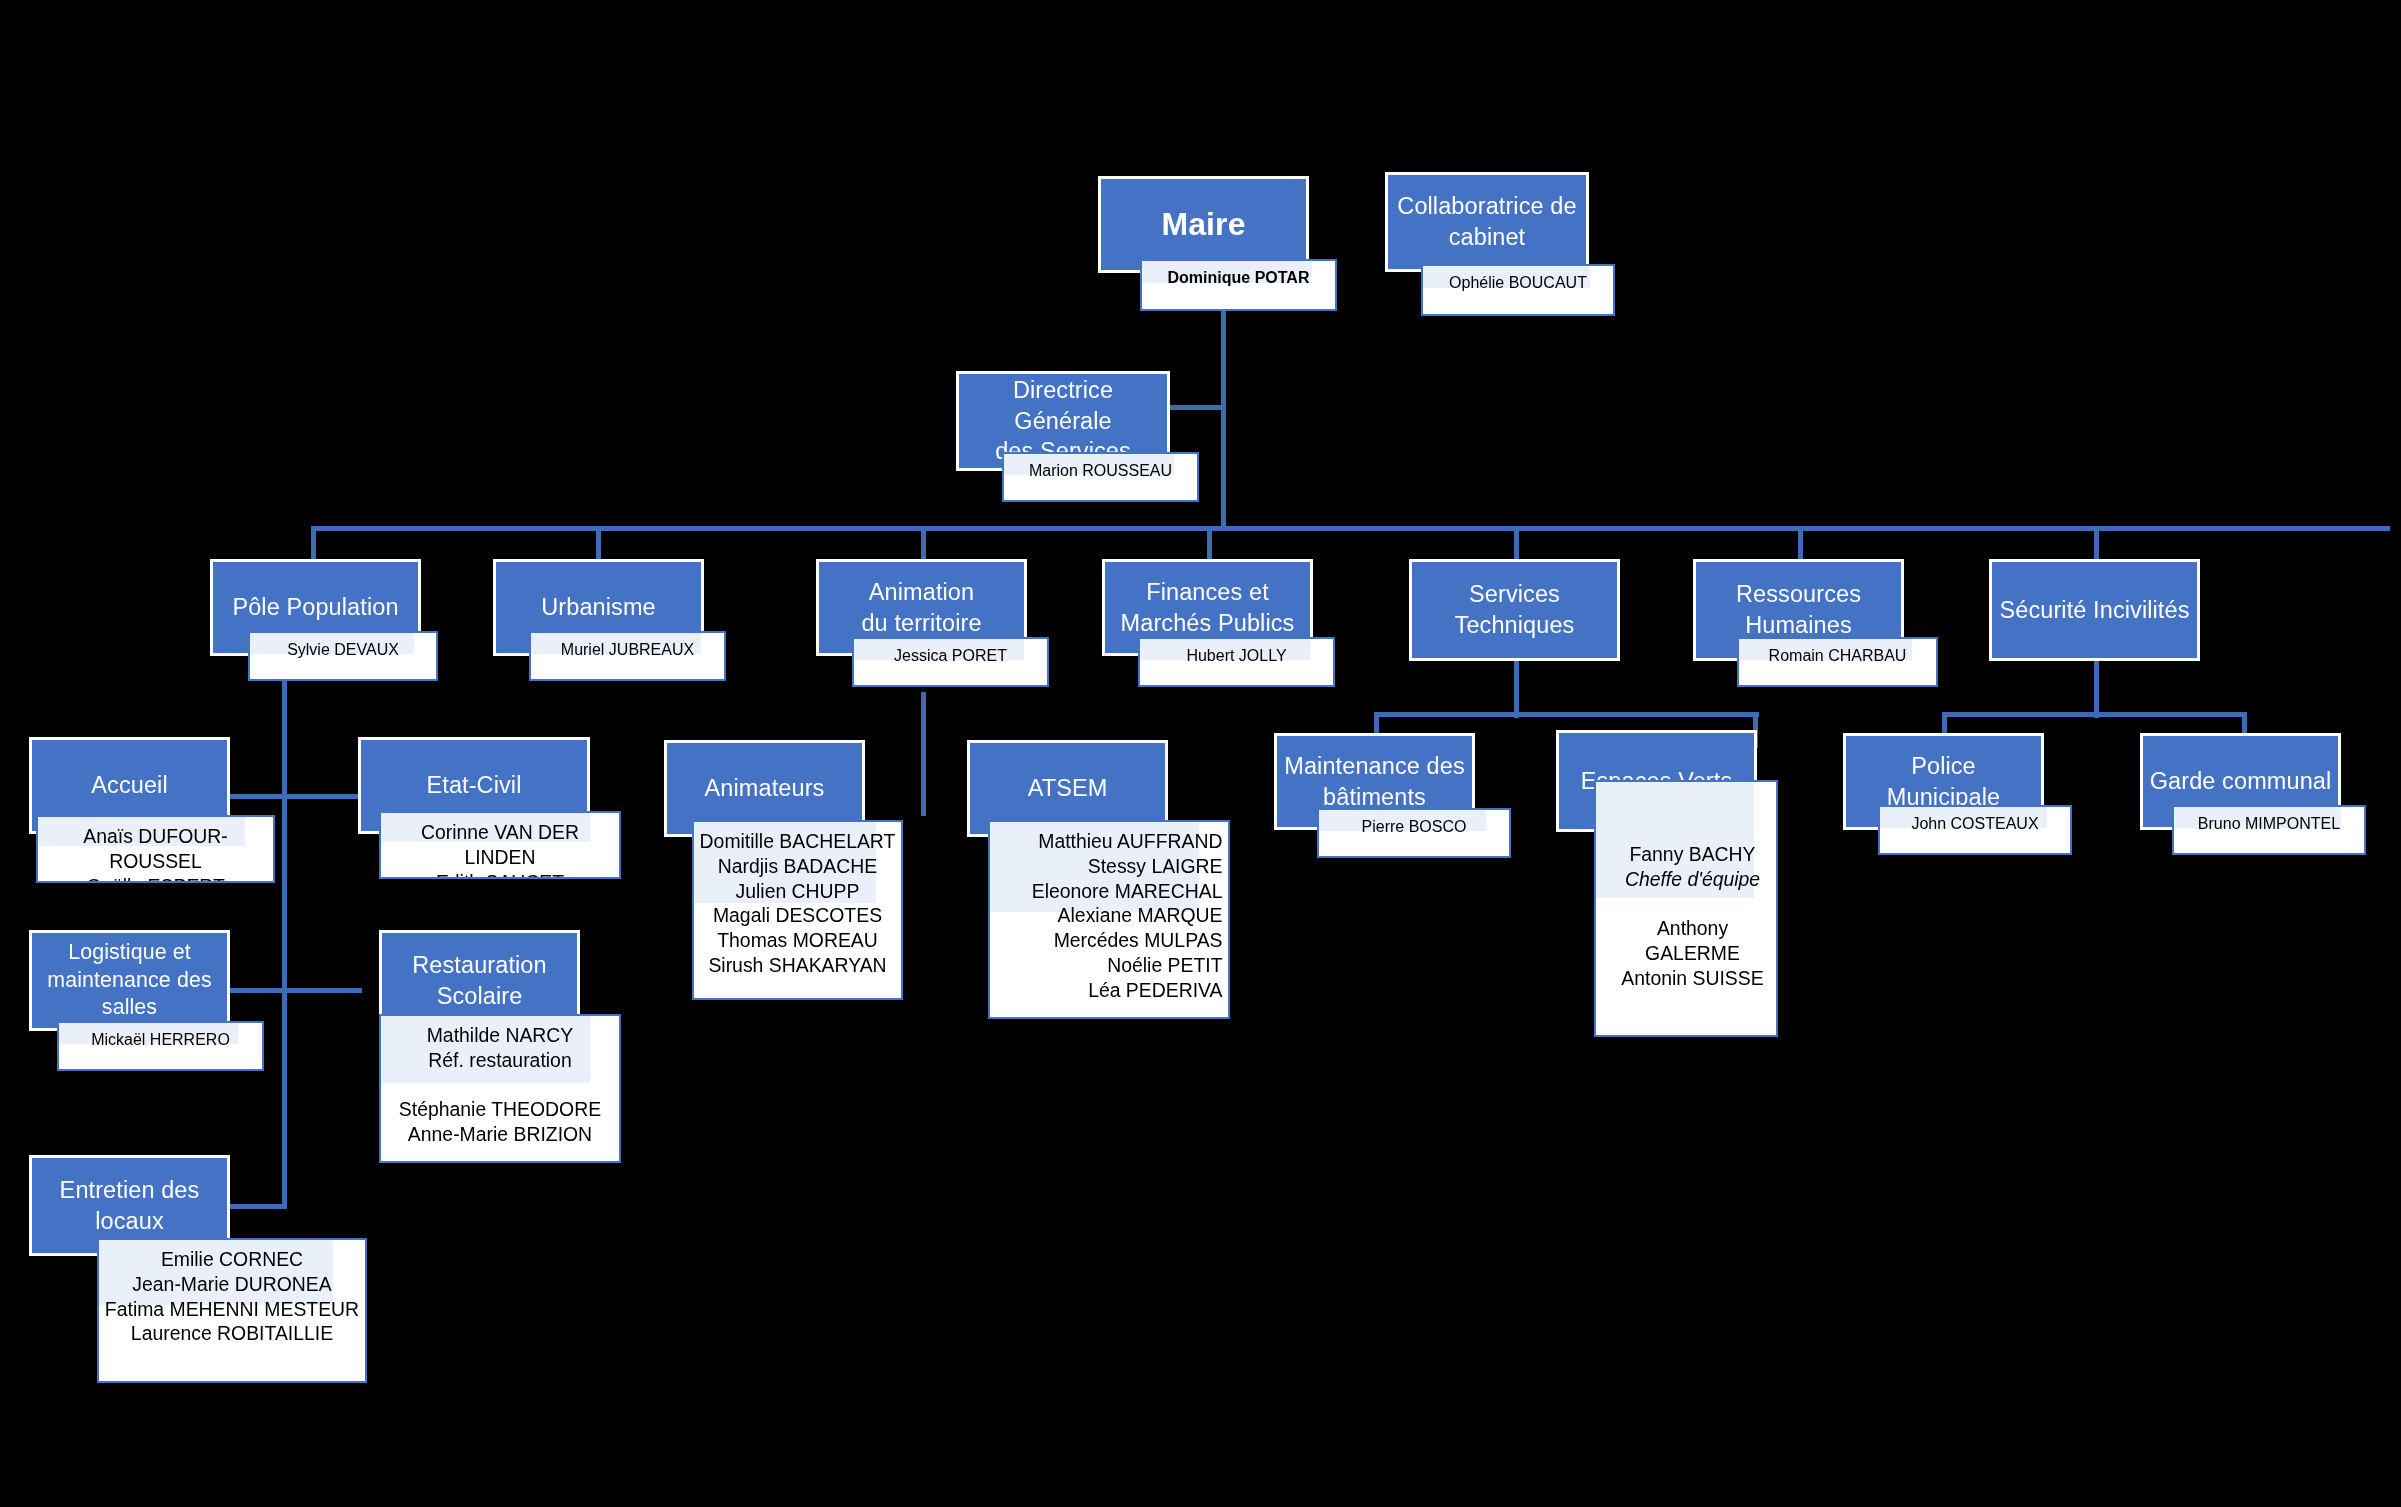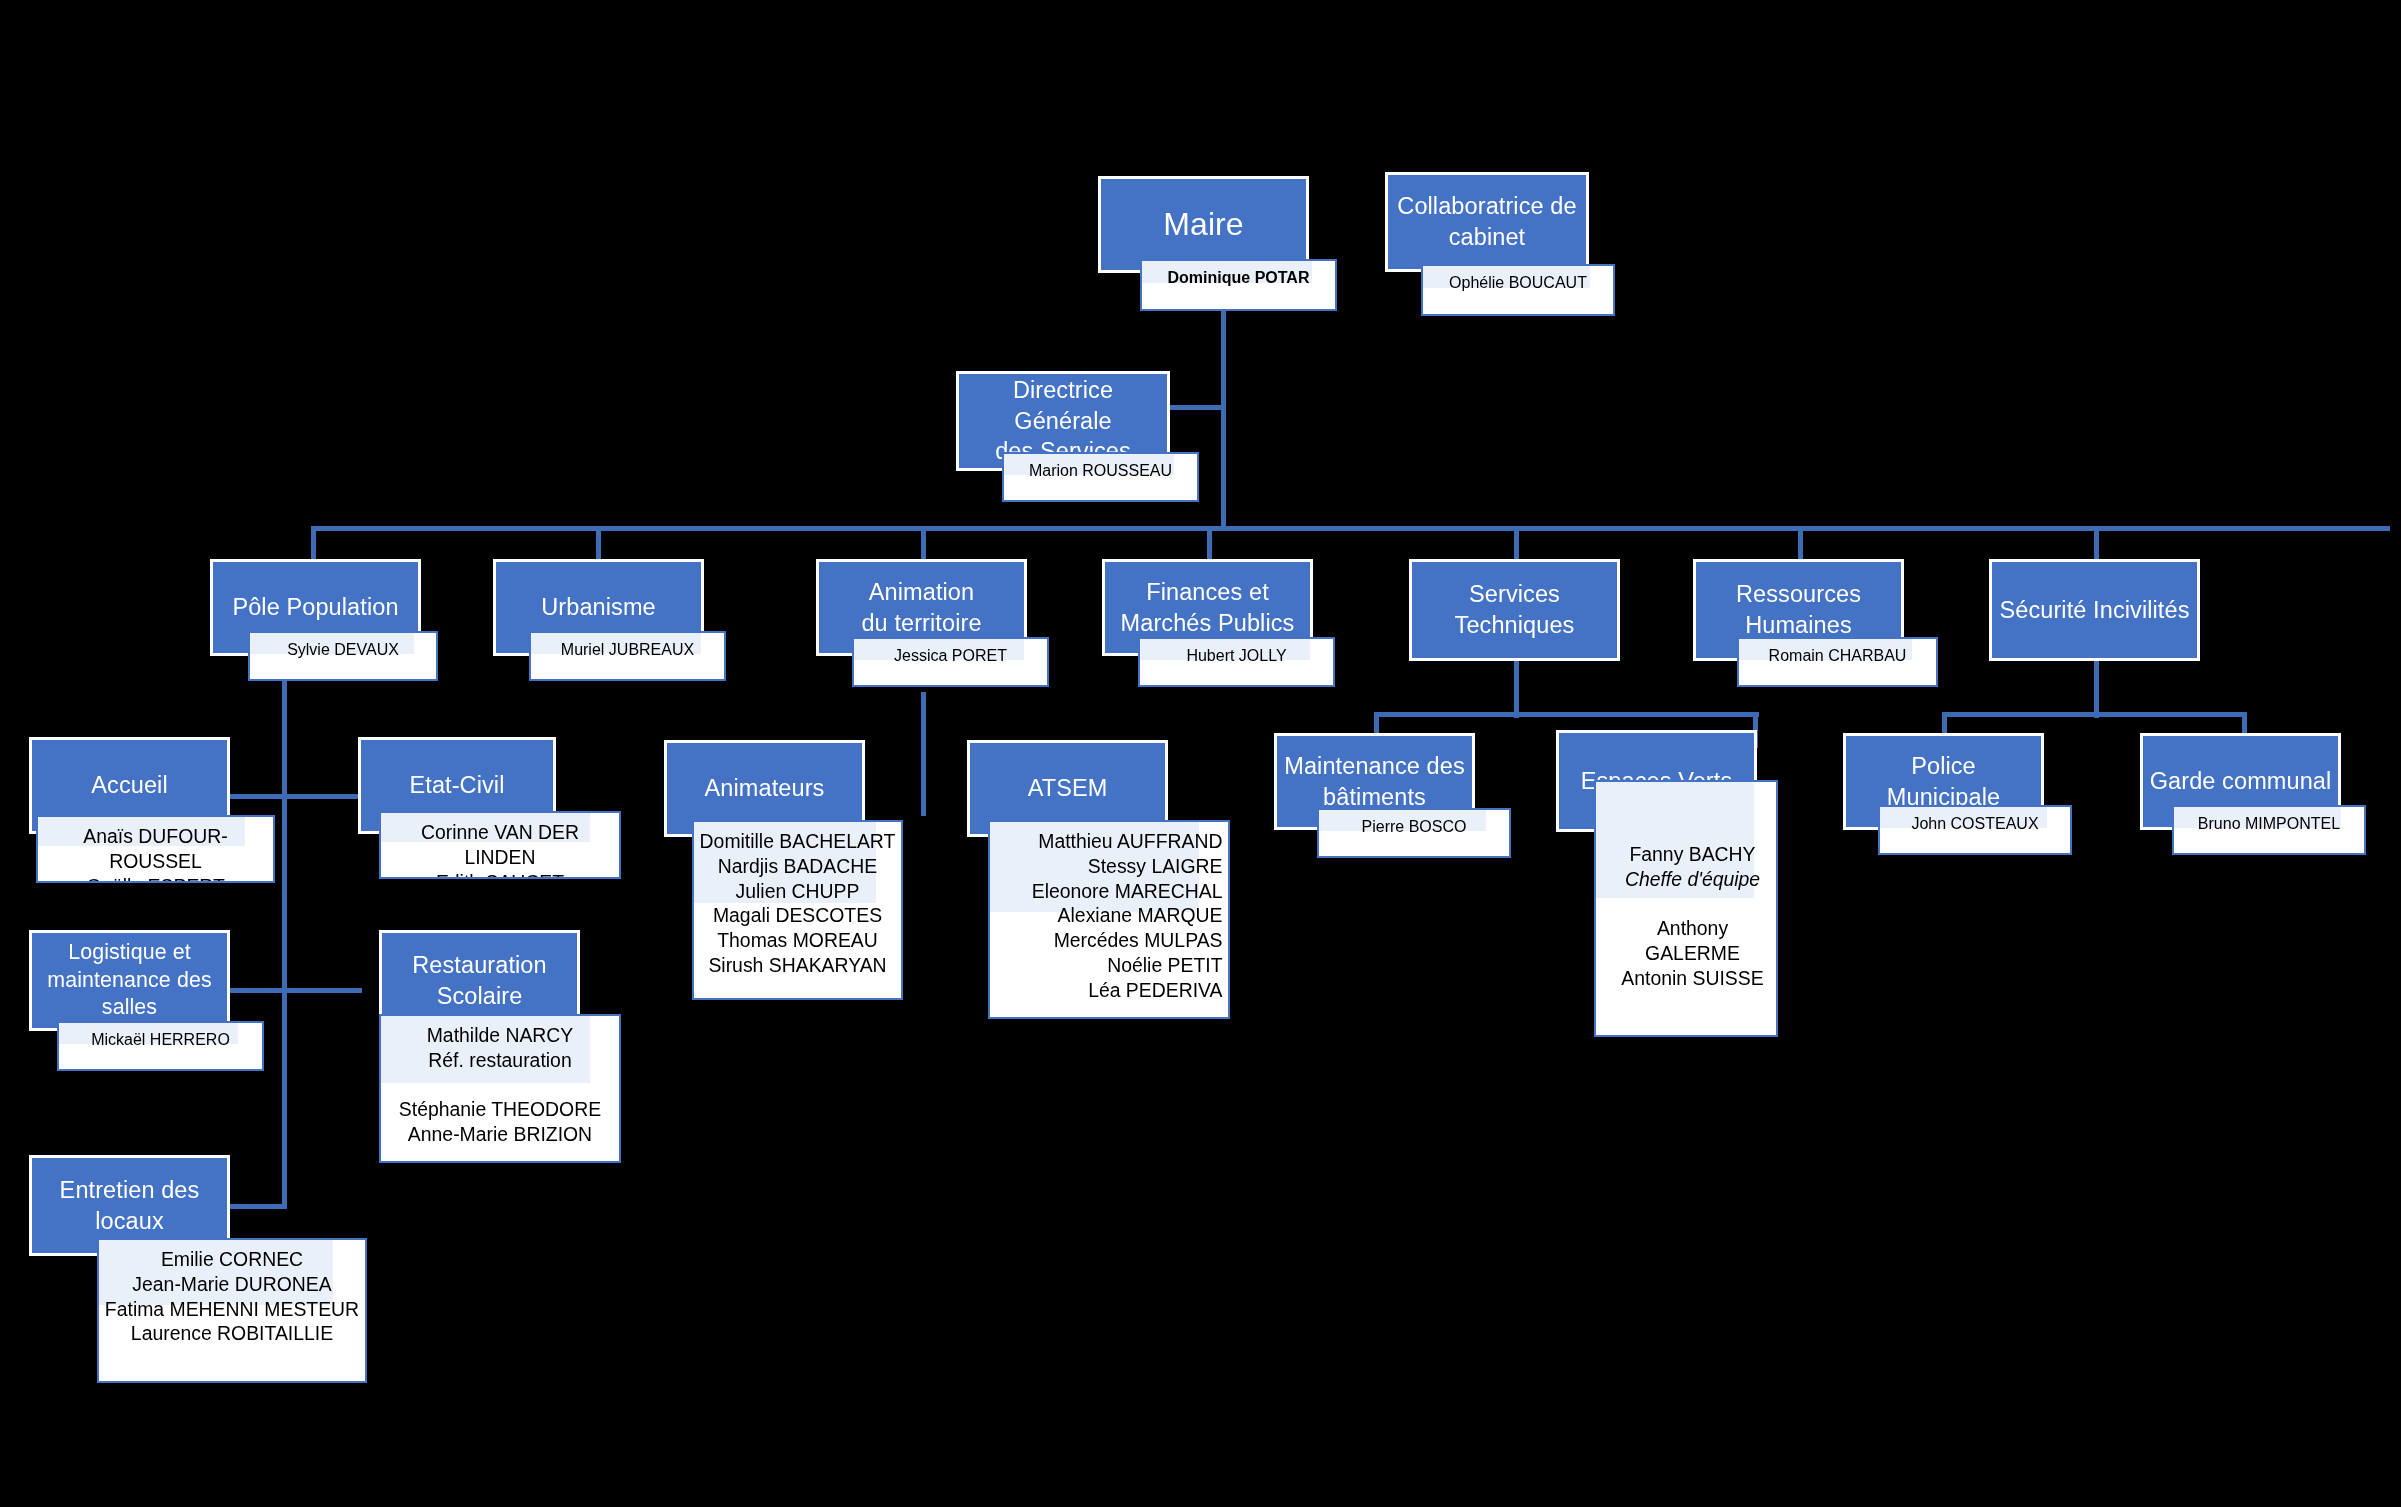--- a/index.html
+++ b/index.html
@@ -20,21 +20,21 @@
     box-sizing:border-box;
     color:#ffffff;
     display:flex;
     align-items:center;
     justify-content:center;
     text-align:center;
     line-height:1.30;
     letter-spacing:0.1px;
   }
   .node .t{padding:0 5.5px;width:100%;}
-  .node.big .t{font-weight:normal;}
+  .node.big .t{font-weight:bold;}
 
   
   .plate{
     position:absolute;
     background:#ffffff;
     border:2.1px solid #4472C4;
     box-sizing:border-box;
     color:#000000;
     display:flex;
     align-items:flex-start;
@@ -181,21 +181,21 @@
   <div class="node fs-hdr" style="left:29px;top:737px;width:201px;height:97px;">
     <span class="t">Accueil</span>
   </div>
   <div class="plate fs-name-s" style="left:36px;top:815px;width:239px;height:68px;">
     <span class="p">
       <span class="ln2">Anaïs DUFOUR-ROUSSEL</span>
       <span class="ln2">Gaëlle ESPERT</span>
     </span>
   </div>
 
-  <div class="node fs-hdr" style="left:358px;top:737px;width:198px;height:97px;">
+  <div class="node fs-hdr" style="left:358px;top:737px;width:232px;height:97px;">
     <span class="t">Etat-Civil</span>
   </div>
   <div class="plate fs-name-s" style="left:379px;top:811px;width:242px;height:68px;">
     <span class="p">
       <span class="ln2">Corinne VAN DER LINDEN</span>
       <span class="ln2">Edith SAUCET</span>
     </span>
   </div>
 
   <div class="node fs-hdr" style="left:664px;top:740px;width:201px;height:97px;">

